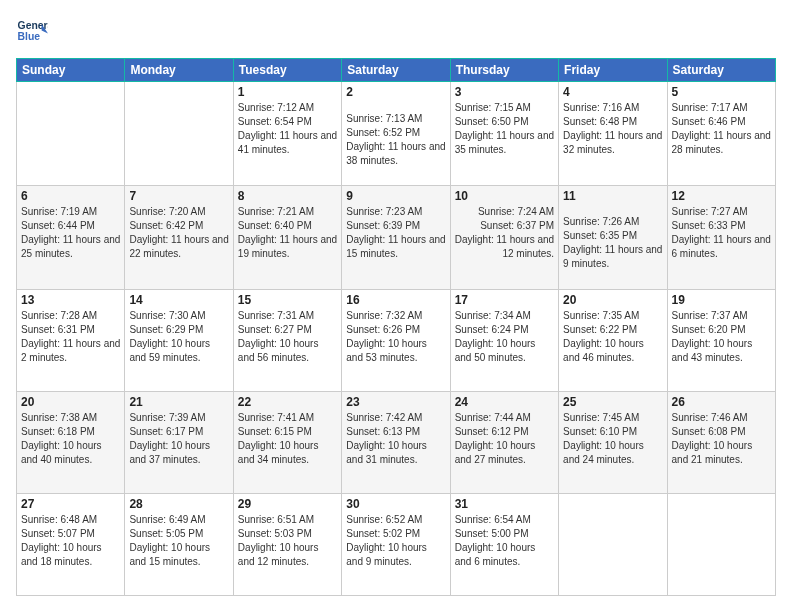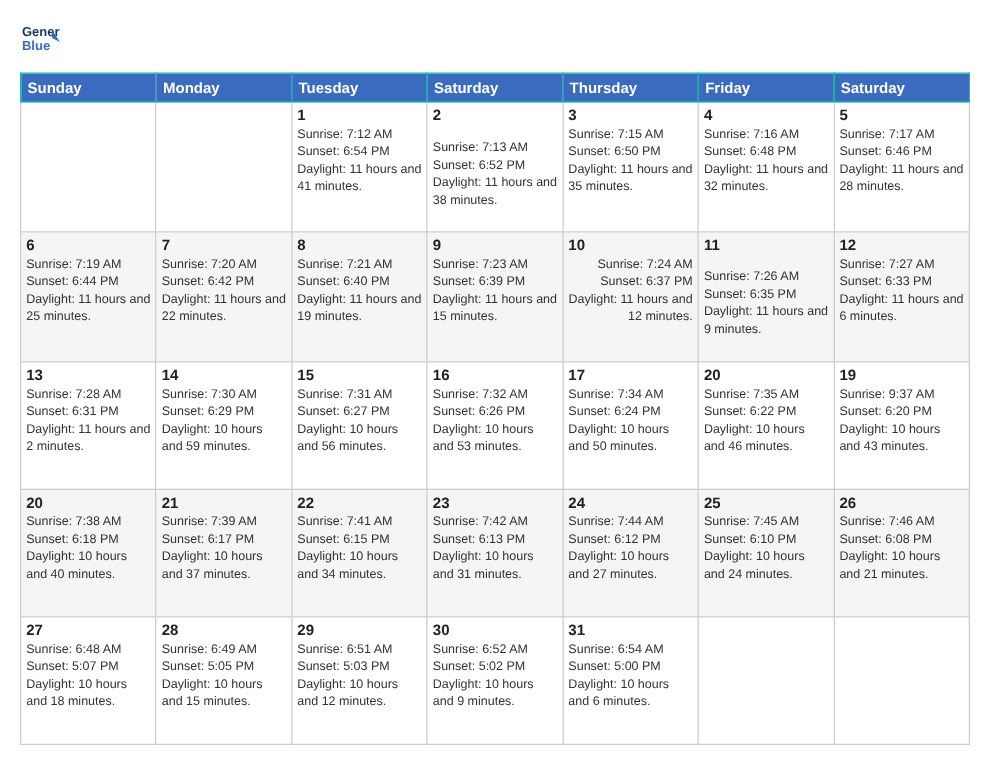--- a/index.html
+++ b/index.html
@@ -229,21 +229,21 @@
 Daylight: 10 hours and 50 minutes.</div>
           </td>
           <td>
             <div class="day-number">20</div>
             <div class="cell-content" style="white-space: pre-line;">Sunrise: 7:35 AM
 Sunset: 6:22 PM
 Daylight: 10 hours and 46 minutes.</div>
           </td>
           <td>
             <div class="day-number">19</div>
-            <div class="cell-content" style="white-space: pre-line;">Sunrise: 9:37 AM
+            <div class="cell-content" style="white-space: pre-line;">Sunrise: 7:37 AM
 Sunset: 6:20 PM
 Daylight: 10 hours and 43 minutes.</div>
           </td>
         </tr>
         <tr>
           <td>
             <div class="day-number">20</div>
             <div class="cell-content" style="white-space: pre-line;">Sunrise: 7:38 AM
 Sunset: 6:18 PM
 Daylight: 10 hours and 40 minutes.</div>

